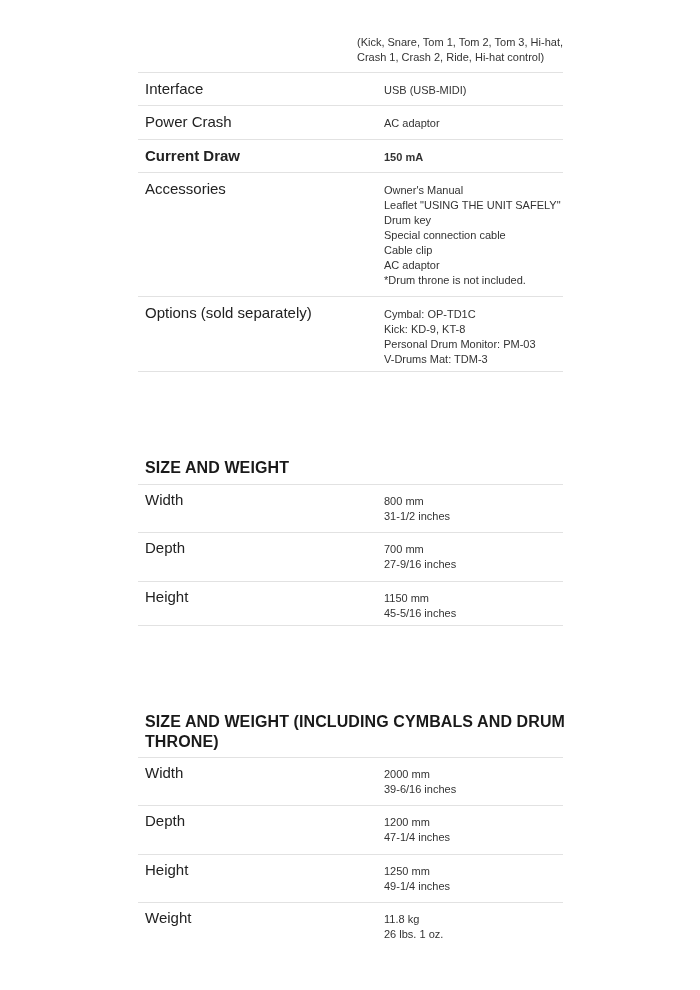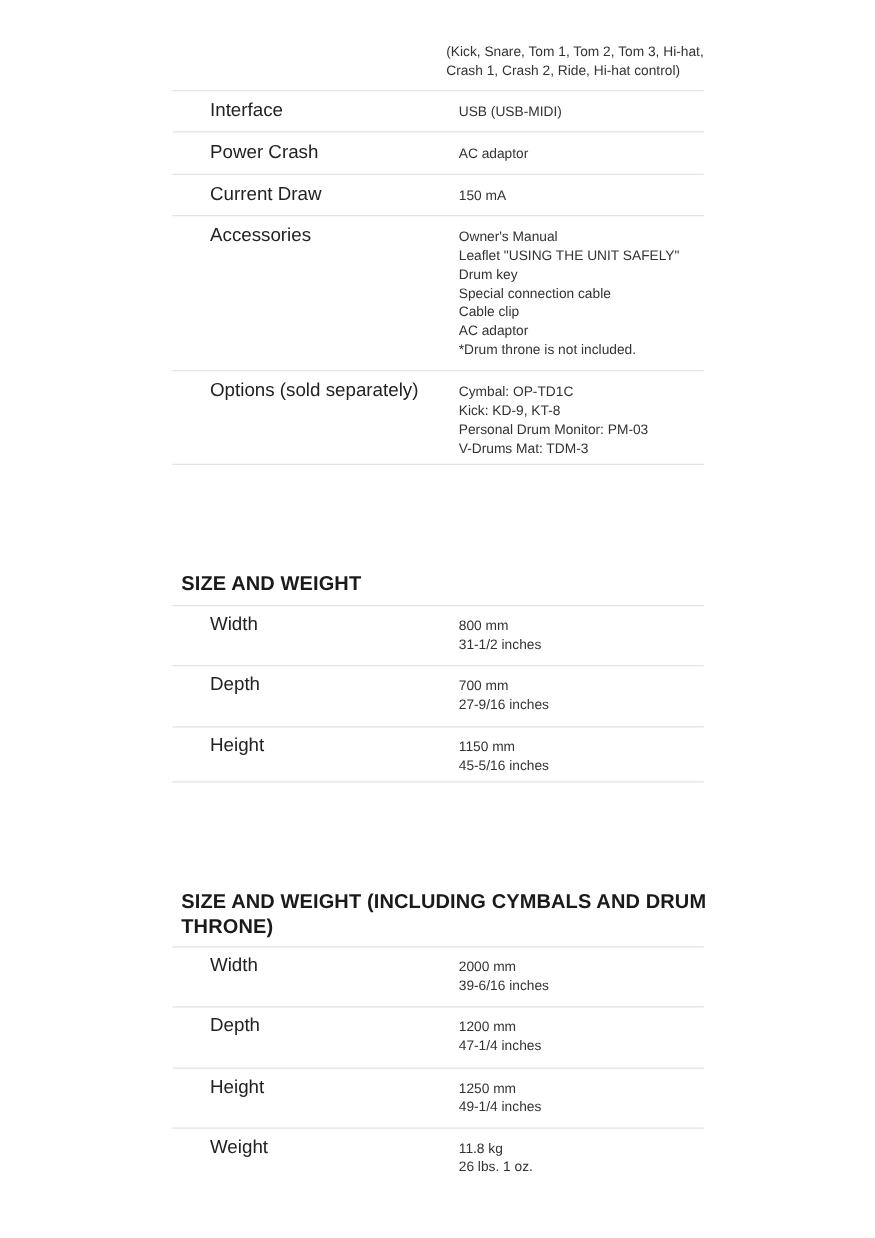--- a/index.html
+++ b/index.html
@@ -25,29 +25,28 @@
     border-bottom: 1px solid #e2e2e2;
     box-sizing: border-box;
   }
   .label {
     width: 206px;
     padding-left: 7px;
     font-size: 15px;
     line-height: 18px;
     color: #222;
     box-sizing: border-box;
-    margin-left: 23px;
   }
   .value {
     flex: 1;
     font-size: 11px;
     line-height: 15px;
     color: #333;
   }
-  .value div { white-space: nowrap; }
+  .value div { white-space: nowrap; margin-left: 40px; }
   .section-title {
     position: absolute;
     left: 145px;
     width: 420px;
     font-size: 16px;
     font-weight: bold;
     line-height: 20px;
     color: #1a1a1a;
     letter-spacing: 0.1px;
   }
@@ -74,21 +73,21 @@
     <div class="value" style="padding-top:10px;">
       <div>USB (USB-MIDI)</div>
     </div>
   </div>
   <div class="row" style="height:34px;">
     <div class="label" style="padding-top:7px;">Power Crash</div>
     <div class="value" style="padding-top:10px;">
       <div>AC adaptor</div>
     </div>
   </div>
-  <div class="row" style="height:33px;">
+  <div class="row" style="height:33px;font-weight:bold;">
     <div class="label" style="padding-top:7px;">Current Draw</div>
     <div class="value" style="padding-top:10px;">
       <div>150 mA</div>
     </div>
   </div>
   <div class="row" style="height:124px;">
     <div class="label" style="padding-top:7px;">Accessories</div>
     <div class="value" style="padding-top:10px;">
       <div>Owner's Manual</div>
       <div>Leaflet "USING THE UNIT SAFELY"</div>

